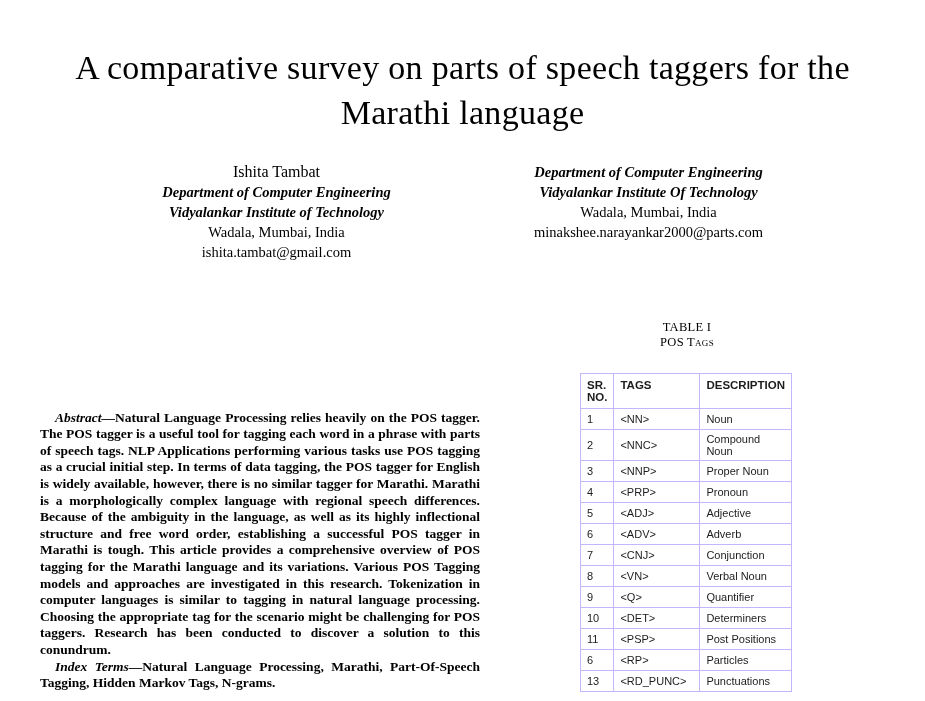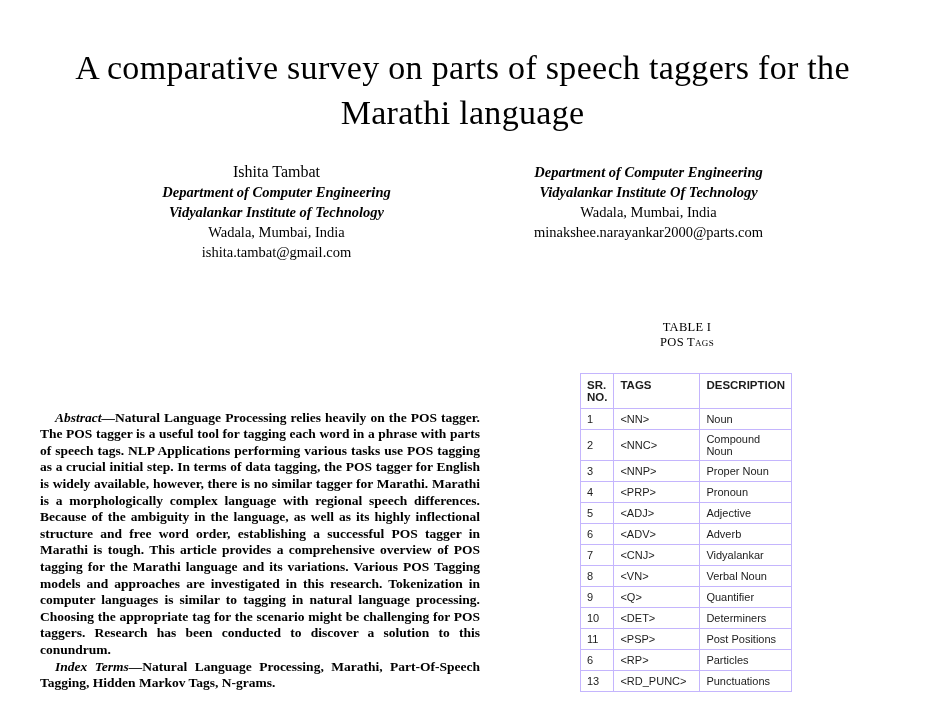--- a/index.html
+++ b/index.html
@@ -161,21 +161,21 @@
             <td class="c2">Adjective</td>
           </tr>
           <tr>
             <td class="c0">6</td>
             <td class="c1">&lt;ADV&gt;</td>
             <td class="c2">Adverb</td>
           </tr>
           <tr>
             <td class="c0">7</td>
             <td class="c1">&lt;CNJ&gt;</td>
-            <td class="c2">Vidyalankar</td>
+            <td class="c2">Conjunction</td>
           </tr>
           <tr>
             <td class="c0">8</td>
             <td class="c1">&lt;VN&gt;</td>
             <td class="c2">Verbal Noun</td>
           </tr>
           <tr>
             <td class="c0">9</td>
             <td class="c1">&lt;Q&gt;</td>
             <td class="c2">Quantifier</td>

